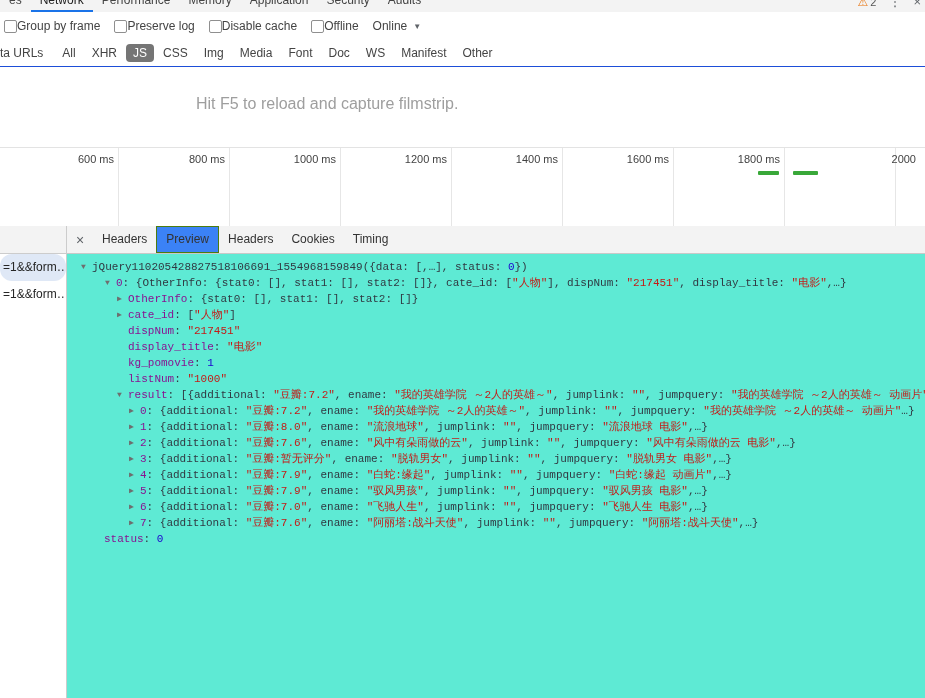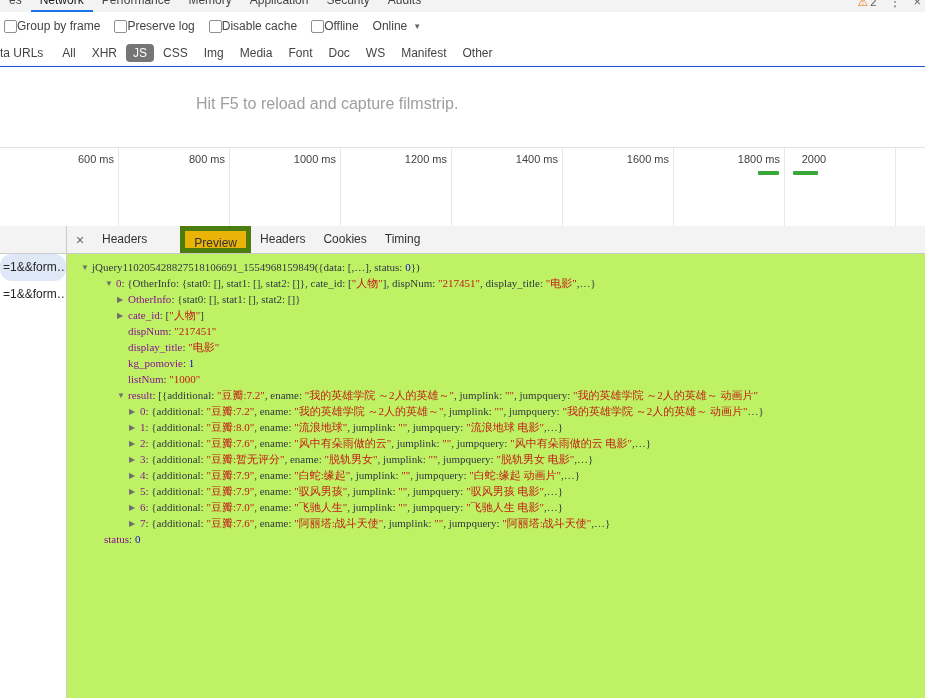--- a/index.html
+++ b/index.html
@@ -50,25 +50,25 @@
   .reqhead{height:27px;background:#f3f3f3;border-bottom:1px solid #ccc;}
   .reqrow{height:27px;line-height:27px;font-size:12px;color:#262626;padding-left:3px;
           white-space:nowrap;overflow:hidden;border-radius:12px;}
   .reqrow.selected{background:#dfe8f6;}
   .detail{flex:1;min-width:0;display:flex;flex-direction:column;}
   .detail-header{height:27px;background:#f3f3f3;border-bottom:1px solid #c8c8c8;
                  display:flex;align-items:center;font-size:12px;color:#333;}
   .close-x{width:26px;text-align:center;font-size:14px;color:#5f6368;}
   .dtabs{display:flex;height:100%;align-items:stretch;}
   .dtab{padding:0 9px;line-height:27px;white-space:nowrap;}
-  .dtab.active{background:#eab308;border:5px solid #4d7c0f;line-height:25px;margin-left:24px;}
-
-  
-  .preview{flex:1;background:#bef264;overflow:hidden;padding-top:5px;
-           font-family:Liberation Serif, serif;font-size:11px;}
+  .dtab.active{background:#3b82f6;border:1px solid #4d7c0f;line-height:25px;}
+
+  
+  .preview{flex:1;background:#5eead4;overflow:hidden;padding-top:5px;
+           font-family:Liberation Mono, monospace;font-size:11px;}
   .pline{height:16px;line-height:16px;white-space:nowrap;}
   .arrow{display:inline-block;width:11px;font-size:8px;color:#6e6e6e;text-align:left;
          vertical-align:baseline;transform:translateY(-1px);}
   .seg-k{color:#881391;}
   .seg-s{color:#c41a16;}
   .seg-n{color:#1c00cf;}
   .seg-p{color:#303942;}
 </style>
 </head>
 <body>
@@ -145,21 +145,21 @@
     <div class="ticklabel" style="left: 264px;">1000 ms</div>
     <div class="gridline" style="left: 451px;"></div>
     <div class="ticklabel" style="left: 375px;">1200 ms</div>
     <div class="gridline" style="left: 562px;"></div>
     <div class="ticklabel" style="left: 486px;">1400 ms</div>
     <div class="gridline" style="left: 673px;"></div>
     <div class="ticklabel" style="left: 597px;">1600 ms</div>
     <div class="gridline" style="left: 784px;"></div>
     <div class="ticklabel" style="left: 708px;">1800 ms</div>
     <div class="gridline" style="left: 895px;"></div>
-    <div class="ticklabel" style="left: 778px; text-align: center;">2000</div>
+    <div class="ticklabel" style="left: 844px;">2000</div>
     <div class="netbar" style="left: 757.915px; width: 21.09px; background: rgb(57, 168, 57);"></div>
     <div class="netbar" style="left: 792.88px; width: 24.975px; background: rgb(57, 168, 57);"></div>
   </div>
 
 <div class="main">
   <div class="reqcol">
     <div class="reqhead"></div>
     <div id="reqrows">
         <div class="reqrow selected">=1&amp;&amp;form…</div>
         <div class="reqrow">=1&amp;&amp;form…</div>

